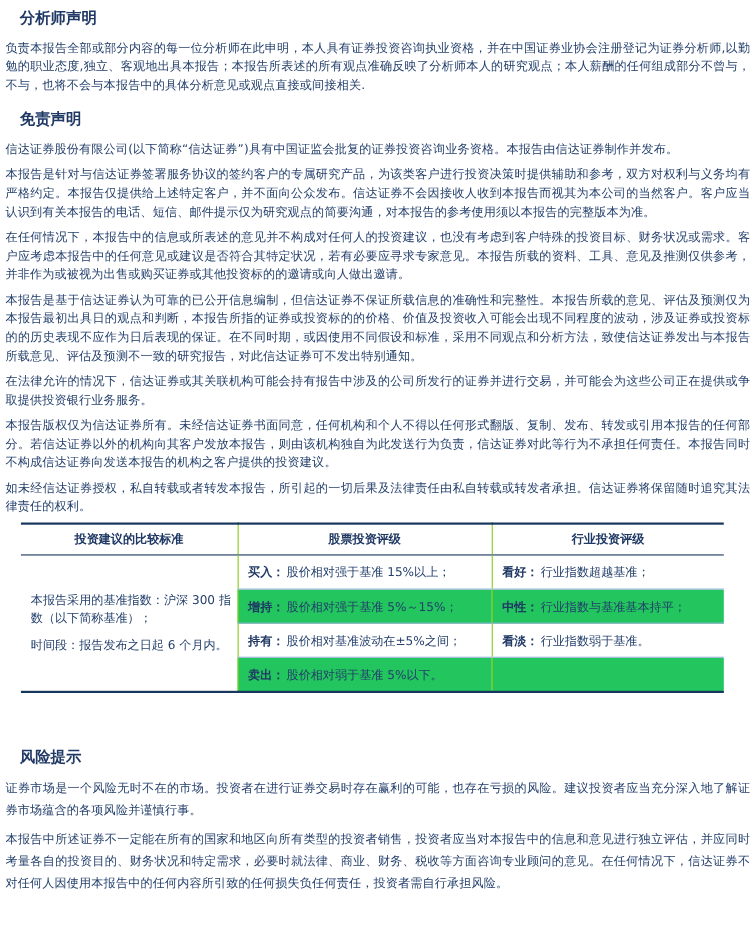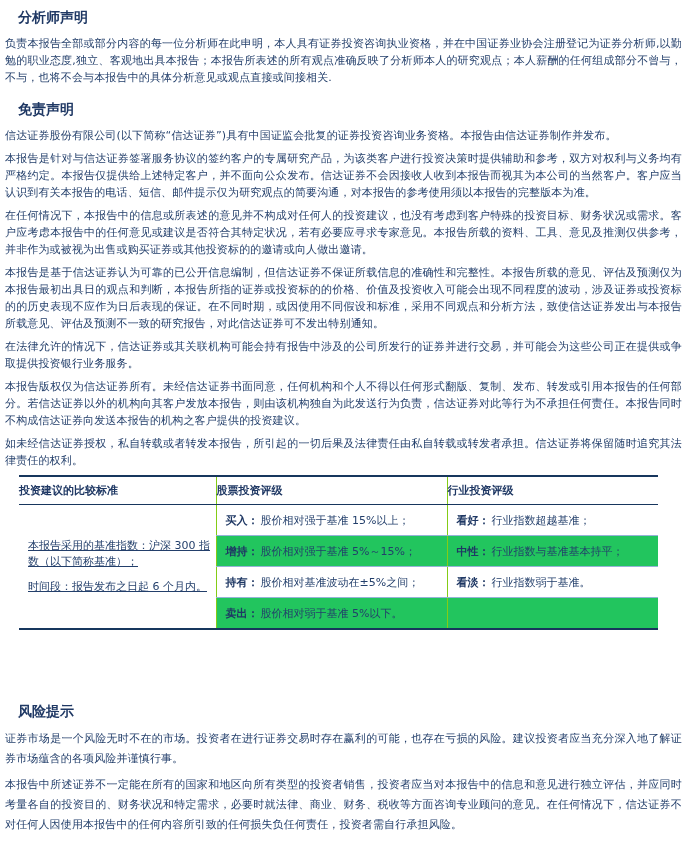--- a/index.html
+++ b/index.html
@@ -15,21 +15,21 @@
     padding: 8px 5px 12px 5px;
   }
   h2.sec-heading {
     margin: 0 0 9px 13px;
     font-size: 14px;
     line-height: 18px;
     font-weight: 700;
     color: #1f3864;
   }
   h2.mt-std { margin-top: 14px; }
-  h2.mt-risk { margin-top: 72px; }
+  h2.mt-risk { margin-top: 50px; }
   p.body-par {
     margin: 0 0 6px 0;
     font-size: 11px;
     line-height: 17px;
     letter-spacing: 0.15px;
     color: #233f6b;
     text-align: justify;
     word-break: break-all;
   }
   p.risk-par { line-height: 20px; margin-bottom: 6px; }
@@ -41,35 +41,35 @@
     margin: 0 0 0 14px;
     border-top: 2px solid #17365d;
     border-bottom: 2px solid #17365d;
     font-size: 11px;
     color: #233f6b;
   }
   table.rating-table th {
     height: 27px;
     font-weight: 700;
     color: #1f3864;
-    text-align: left;
+    text-align: center;
     vertical-align: middle;
     border-bottom: 1px solid #17365d;
     padding: 0;
   }
   table.rating-table td {
     height: 26px;
     vertical-align: middle;
     padding: 2px 4px 2px 9px;
   }
   td.col2, th.col2, td.col3, th.col3 { border-left: 1px solid #84cc16; }
   td.rating-cell { border-bottom: 1px solid #95b3d7; }
   tr.last-row td.rating-cell { border-bottom: none; }
   tr.shade td.rating-cell { background: #22c55e; }
-  td.benchmark-cell { padding: 4px 4px 4px 3px; vertical-align: middle; text-decoration: underline; }
+  td.benchmark-cell { padding: 4px 4px 4px 3px; vertical-align: middle; }
   td.benchmark-cell p { margin: 0 0 9px 0; line-height: 16px; text-align: left; word-break: break-all; }
   td.benchmark-cell p:last-child { margin-bottom: 0; }
   .term { font-weight: 700; color: #1f3864; margin-right: 2px; }
 </style>
 </head>
 <body>
 
 <div class="page">
 
   <h2 class="sec-heading">分析师声明</h2>

